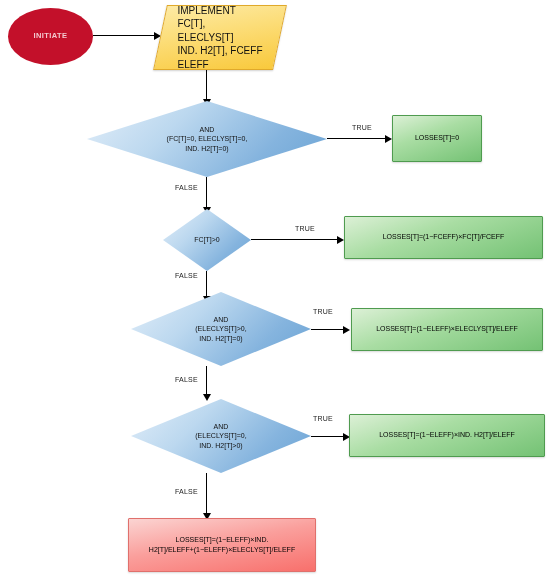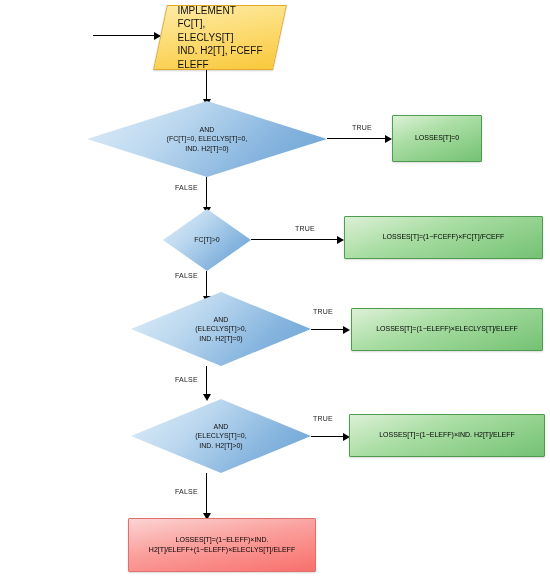--- a/index.html
+++ b/index.html
@@ -135,20 +135,21 @@
     color: #1a1a1a;
     letter-spacing: 0.2px;
     white-space: nowrap;
   }
 </style>
 </head>
 <body>
 
 <div id="canvas">
 
+  <div class="node terminator" style="left:8px; top:8px; width:85px; height:57px;">INITIATE</div>
 
   <div class="conn conn-h" style="left:93px; top:35px; width:62px;"></div>
   <div class="arrow-right" style="left:154px; top:32px;"></div>
 
   <div class="io-wrap" style="left:160px; top:5px; width:120px; height:65px;">
     <div class="io-shape"></div>
     <div class="io-text">IMPLEMENT
 FC[T],
 ELECLYS[T]
 IND. H2[T], FCEFF

